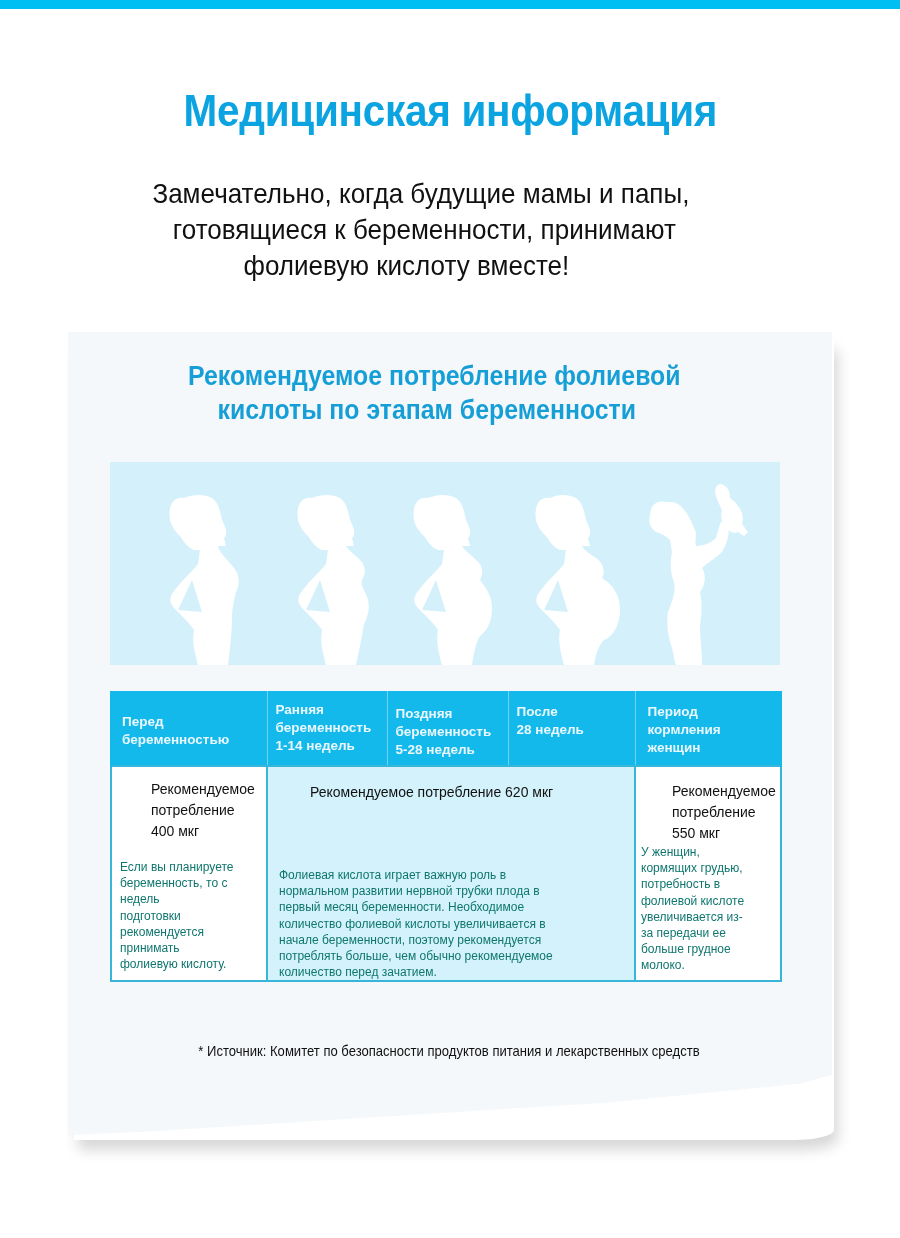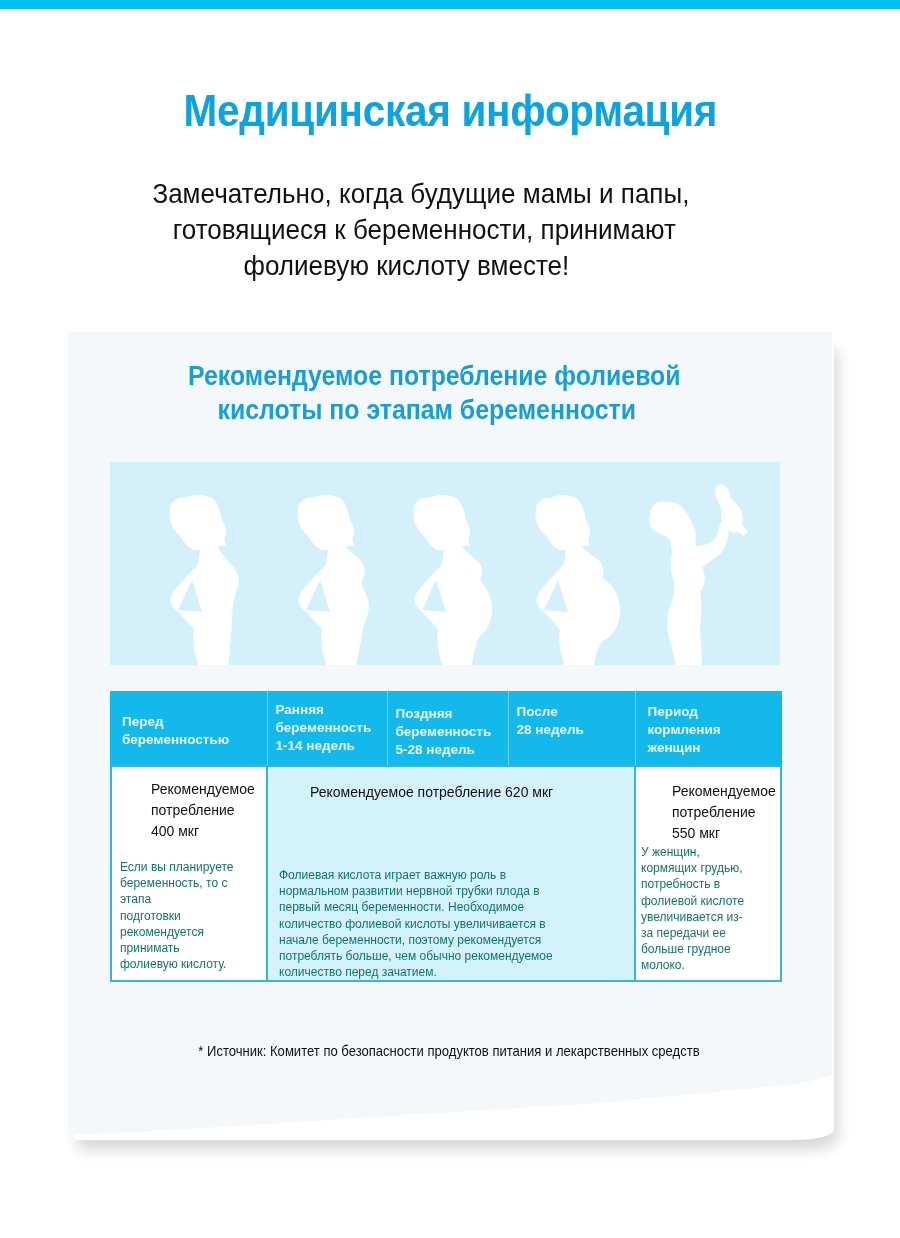--- a/index.html
+++ b/index.html
@@ -165,21 +165,21 @@
     <tr>
       <td class="white" style="padding:12px 4px 0 8px;">
         <div class="cell-amount">
           <div>Рекомендуемое</div>
           <div>потребление</div>
           <div>400 мкг</div>
         </div>
         <div class="cell-desc" style="margin-top:17px;">
           <div>Если вы планируете</div>
           <div>беременность, то с</div>
-          <div>этапа</div>
+          <div>недель</div>
           <div>подготовки</div>
           <div>рекомендуется</div>
           <div>принимать</div>
           <div>фолиевую кислоту.</div>
         </div>
       </td>
       <td class="light" colspan="3" style="padding:15px 8px 0 11px;">
         <div class="cell-amount">
           <div>Рекомендуемое потребление 620 мкг</div>
         </div>

